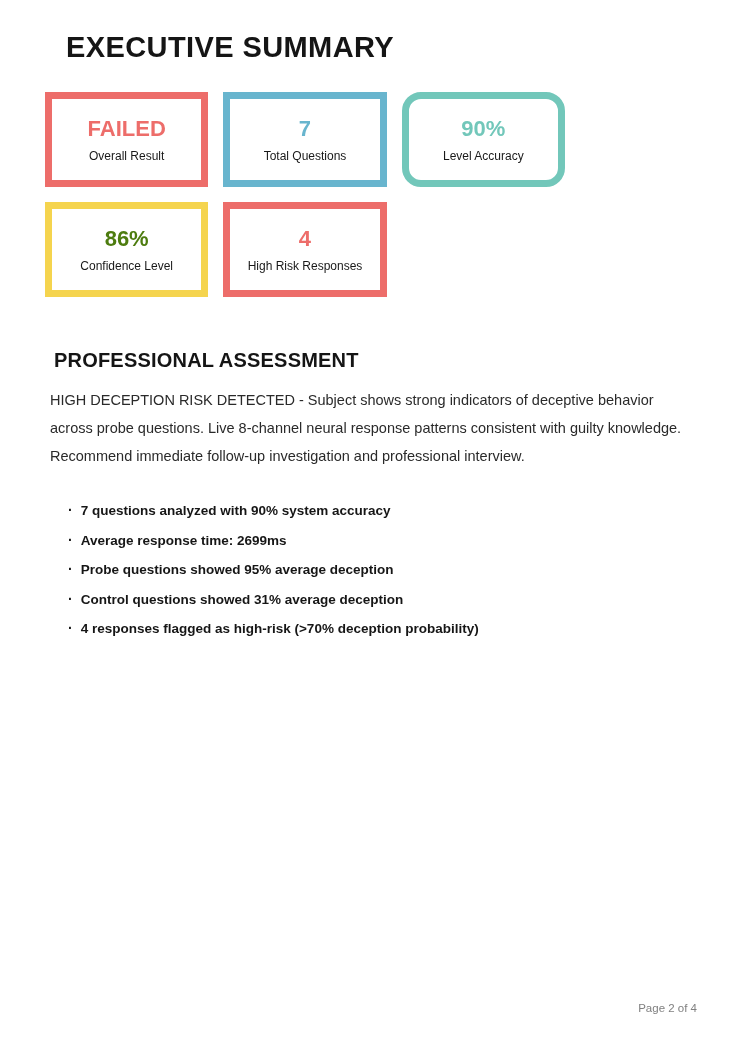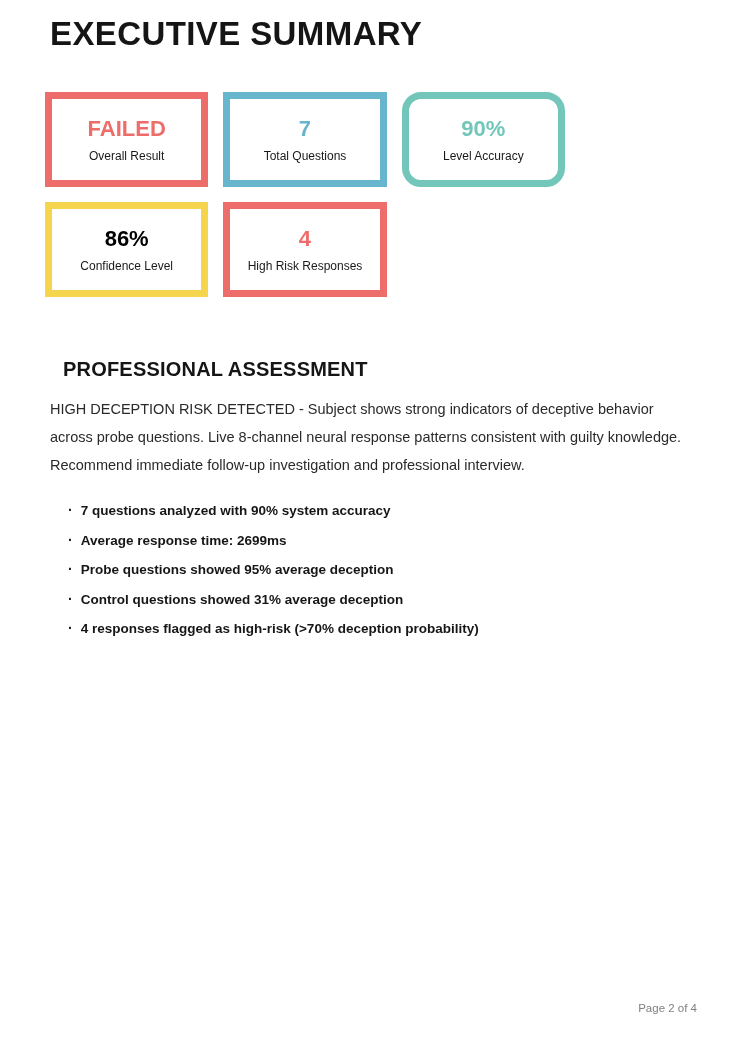--- a/index.html
+++ b/index.html
@@ -14,22 +14,22 @@
     background: #ffffff;
     font-family: "Liberation Sans", "DejaVu Sans", sans-serif;
     color: #1b1b1b;
     overflow: hidden;
     box-sizing: border-box;
   }
   .page-title {
     position: absolute;
     top: 15px;
     left: 50px;
-    margin: 0;
-    font-size: 33px;
+    margin: 16px;
+    font-size: 29px;
     font-weight: 700;
     letter-spacing: 0.4px;
     color: #151515;
   }
   .cards-grid {
     position: absolute;
     top: 92px;
     left: 45px;
     width: 520px;
     display: grid;
@@ -55,21 +55,21 @@
     font-weight: 700;
     line-height: 1;
   }
   .card-label {
     font-size: 12px;
     font-weight: 400;
     color: #191919;
     line-height: 1;
   }
   .section-heading {
-    margin: 13px;
+    margin: 4px;
     font-size: 20px;
     font-weight: 700;
     letter-spacing: 0.2px;
     color: #151515;
   }
   .assessment-section {
     position: absolute;
     top: 345px;
     left: 50px;
     width: 650px;
@@ -128,21 +128,21 @@
       </div>
       <div class="summary-card" style="border-color: rgb(104, 181, 206);">
         <span class="card-value" style="color: rgb(104, 181, 206);">7</span>
         <span class="card-label">Total Questions</span>
       </div>
       <div class="summary-card" style="border-color: rgb(114, 199, 186); border-radius: 19px;">
         <span class="card-value" style="color: rgb(114, 199, 186);">90%</span>
         <span class="card-label">Level Accuracy</span>
       </div>
       <div class="summary-card" style="border-color: rgb(245, 212, 78);">
-        <span class="card-value" style="color: #000000;">86%</span>
+        <span class="card-value" style="color: #4d7c0f;">86%</span>
         <span class="card-label">Confidence Level</span>
       </div>
       <div class="summary-card" style="border-color: rgb(237, 109, 106);">
         <span class="card-value" style="color: rgb(237, 109, 106);">4</span>
         <span class="card-label">High Risk Responses</span>
       </div>
     </div>
 
   <section class="assessment-section">
     <h2 class="section-heading">PROFESSIONAL ASSESSMENT</h2>

